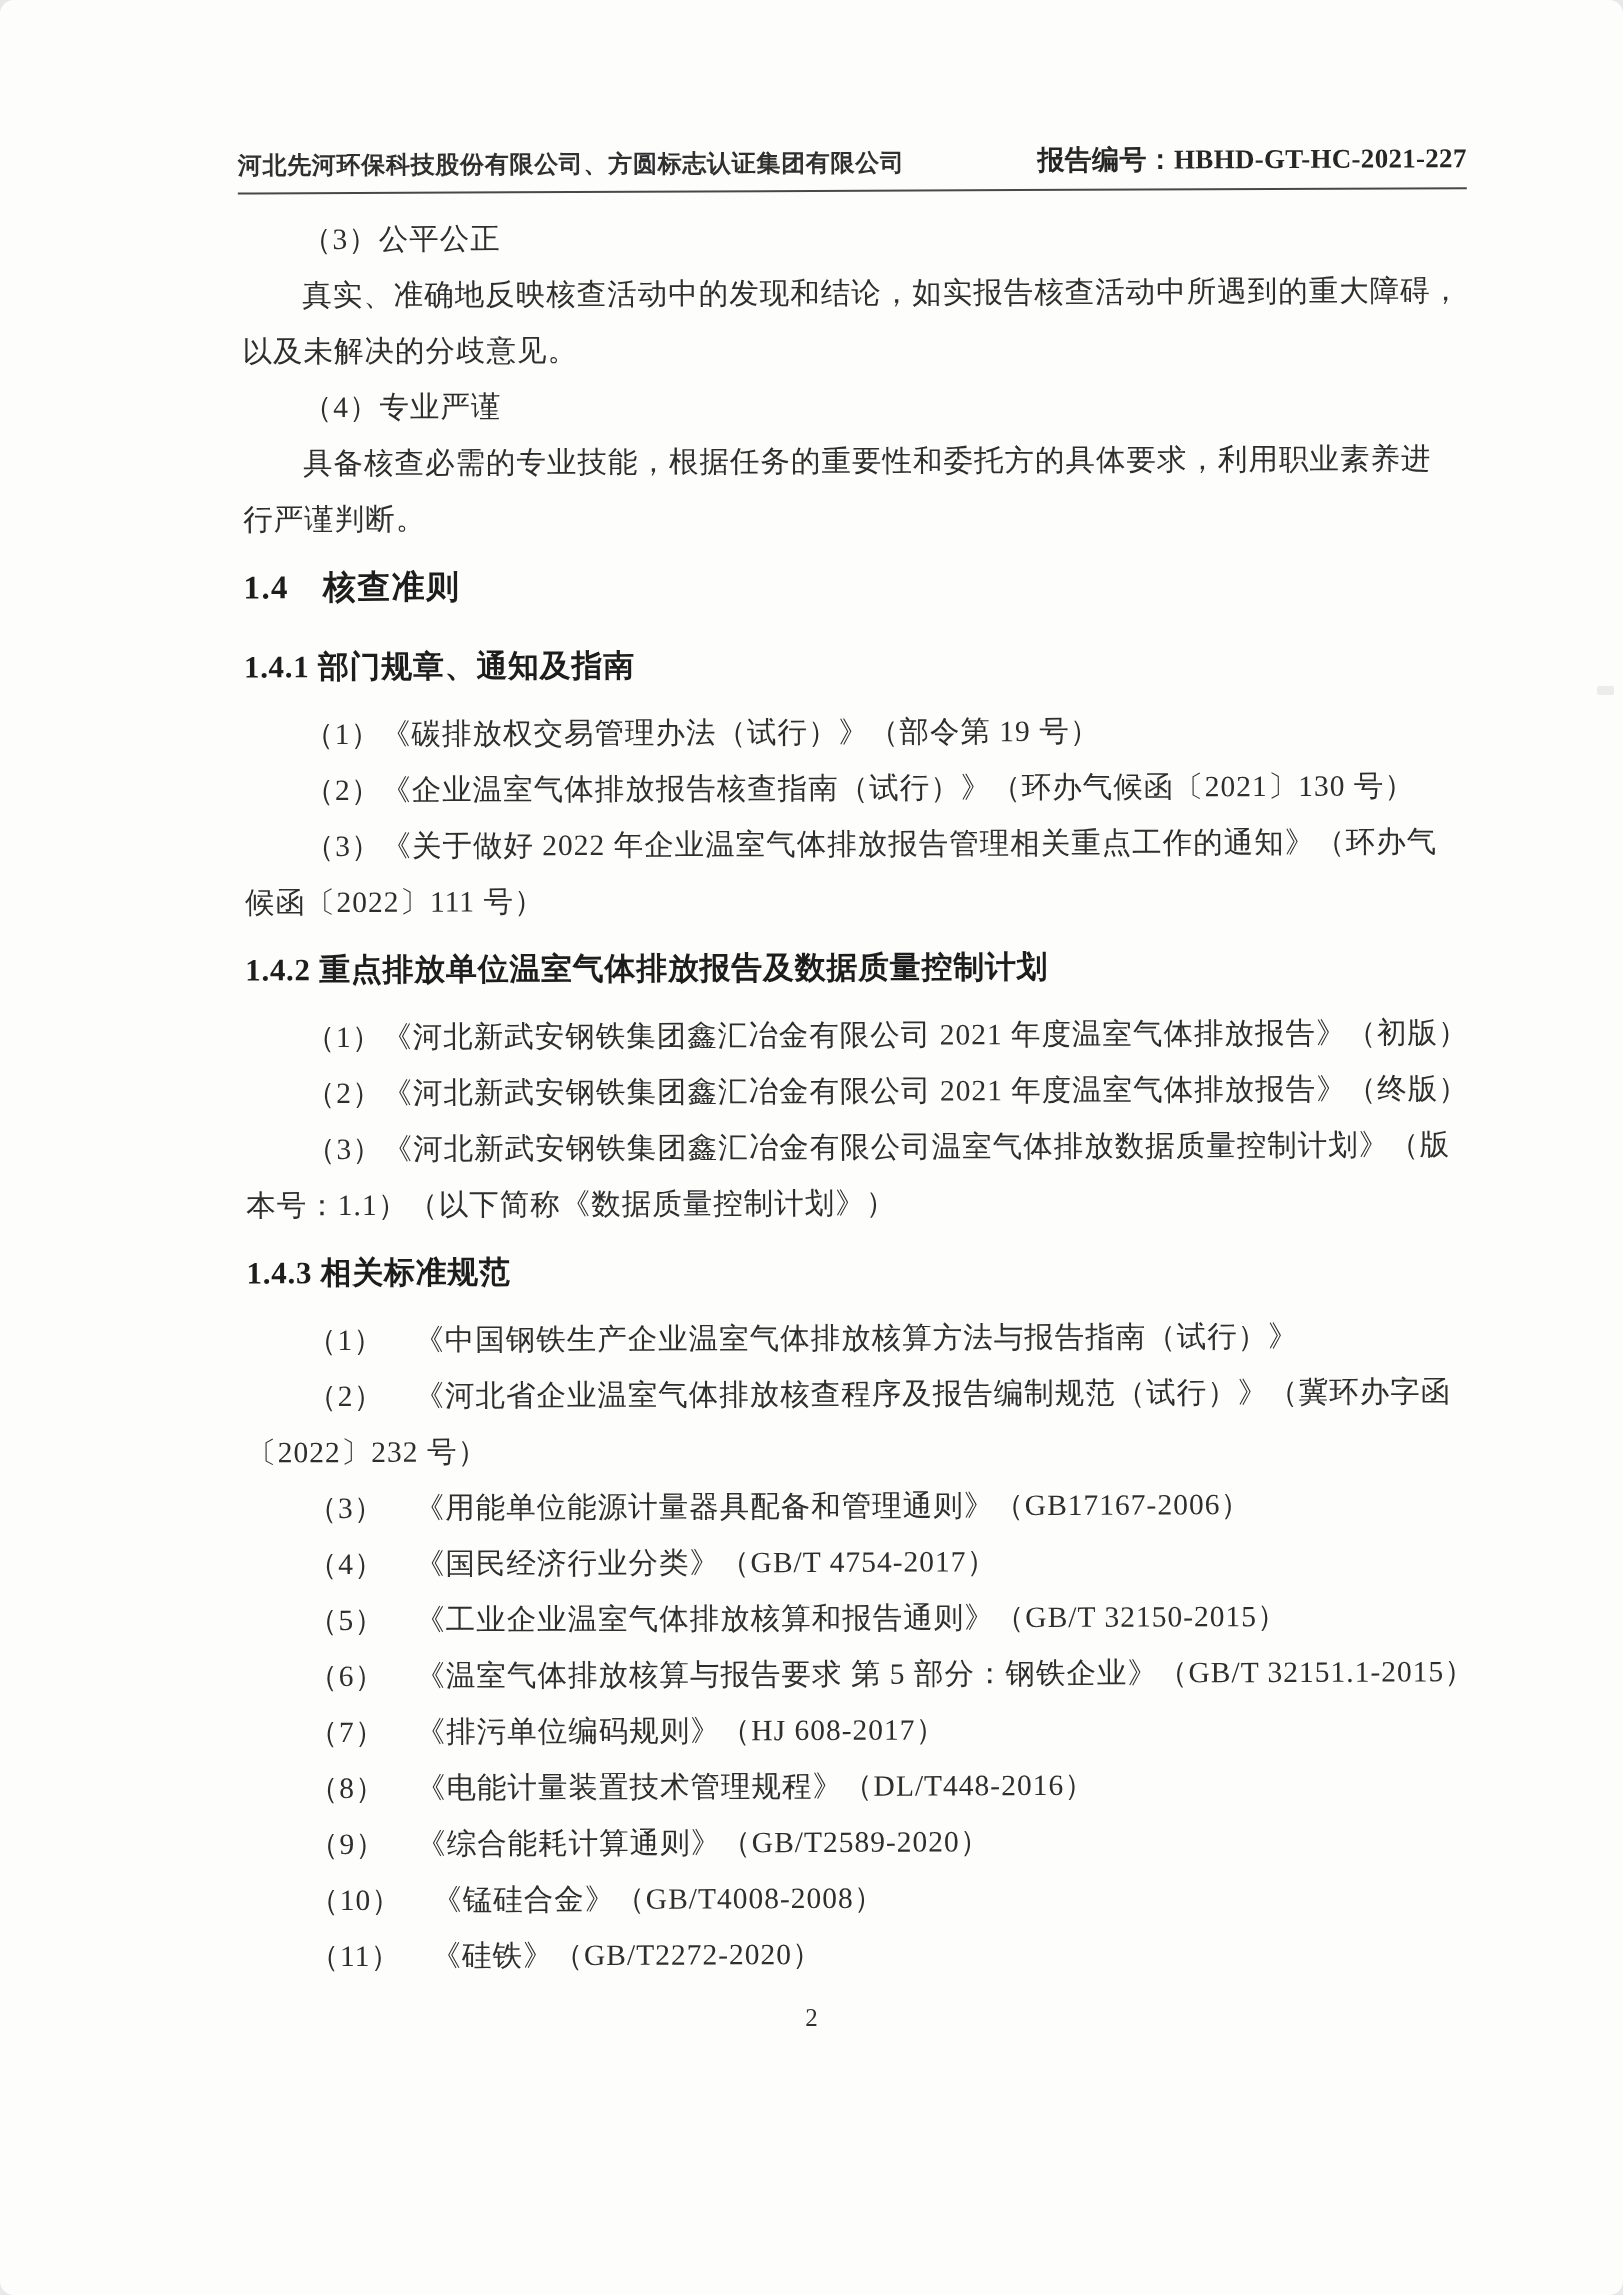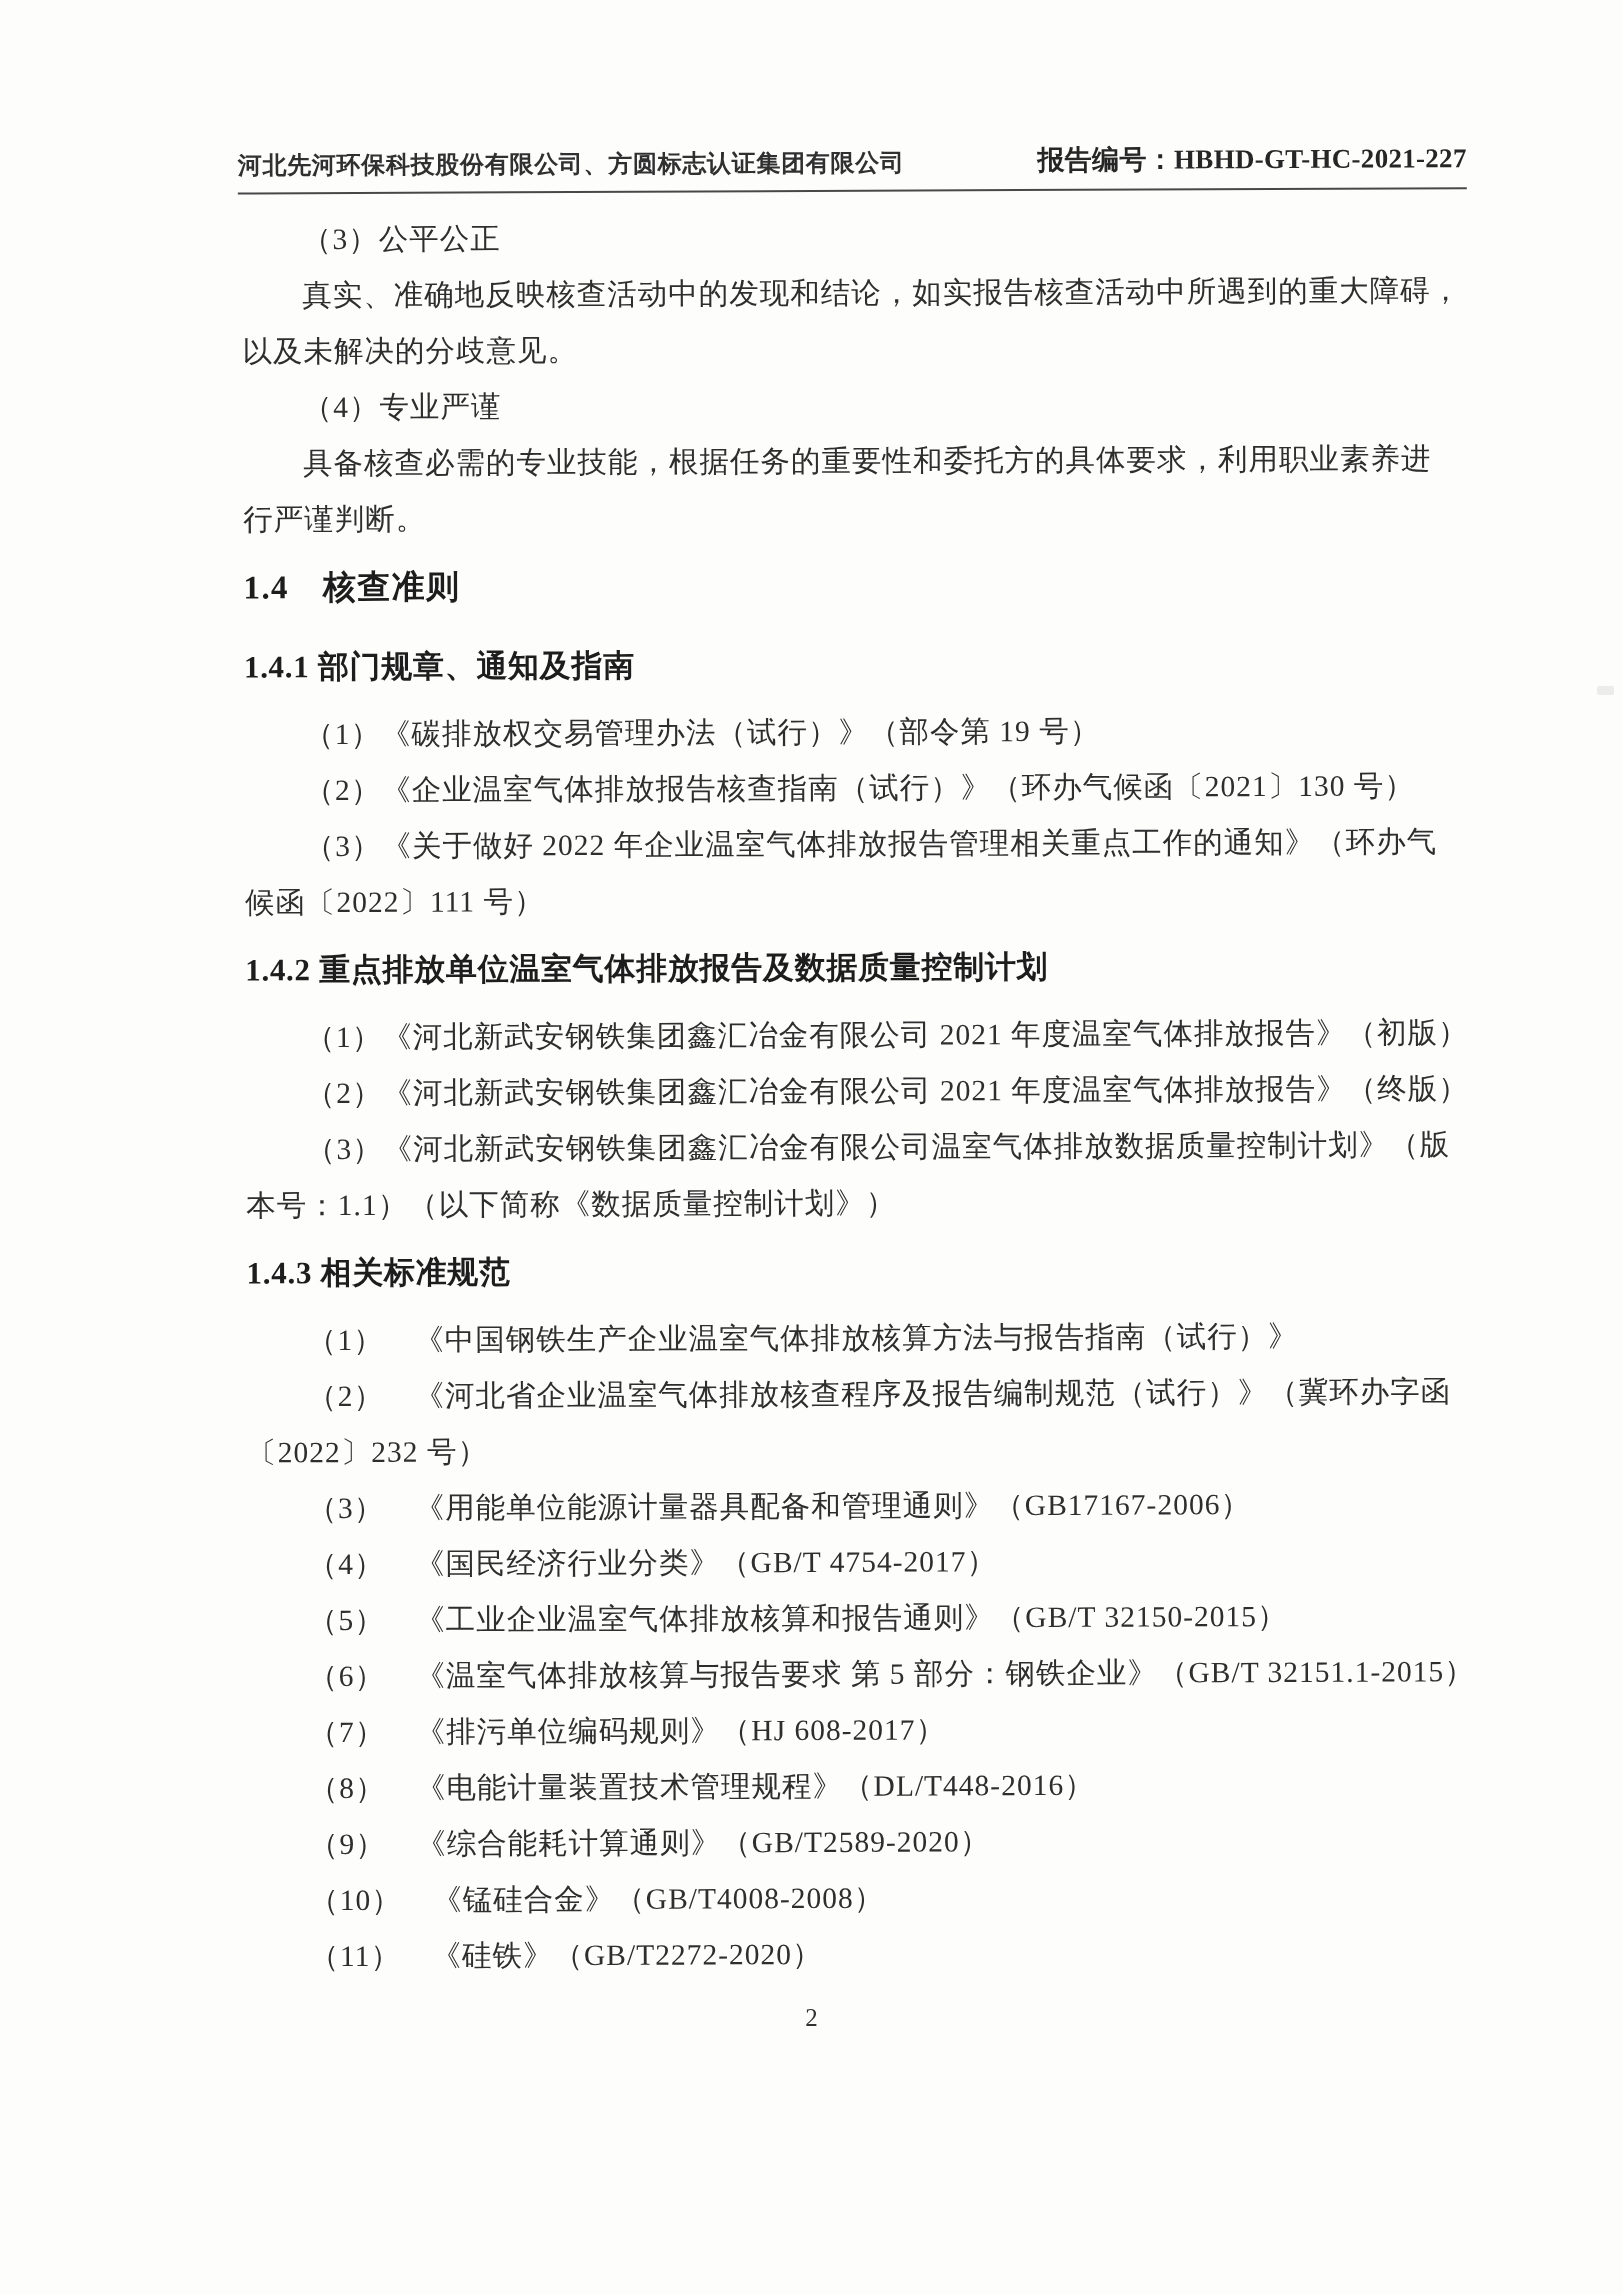--- a/index.html
+++ b/index.html
@@ -3,20 +3,21 @@
 <meta charset="utf-8">
 <style>
   html,body { margin:0; padding:0; background:#e8e8e8; }
   .page {
     position:relative;
     width:1623px; height:2295px;
     background:#fdfdfc;
     overflow:hidden;
     font-family:"Liberation Serif","DejaVu Serif",serif;
     color:#2b2b2b;
+    border-radius:14px;
   }
   .skew { 
     position:absolute; inset:0;
     transform:rotate(-0.25deg);
     transform-origin:50% 20%;
   }
   .header {
     position:absolute;
     top:143px; left:239px; width:1229px;
     display:flex; justify-content:space-between; align-items:flex-end;

